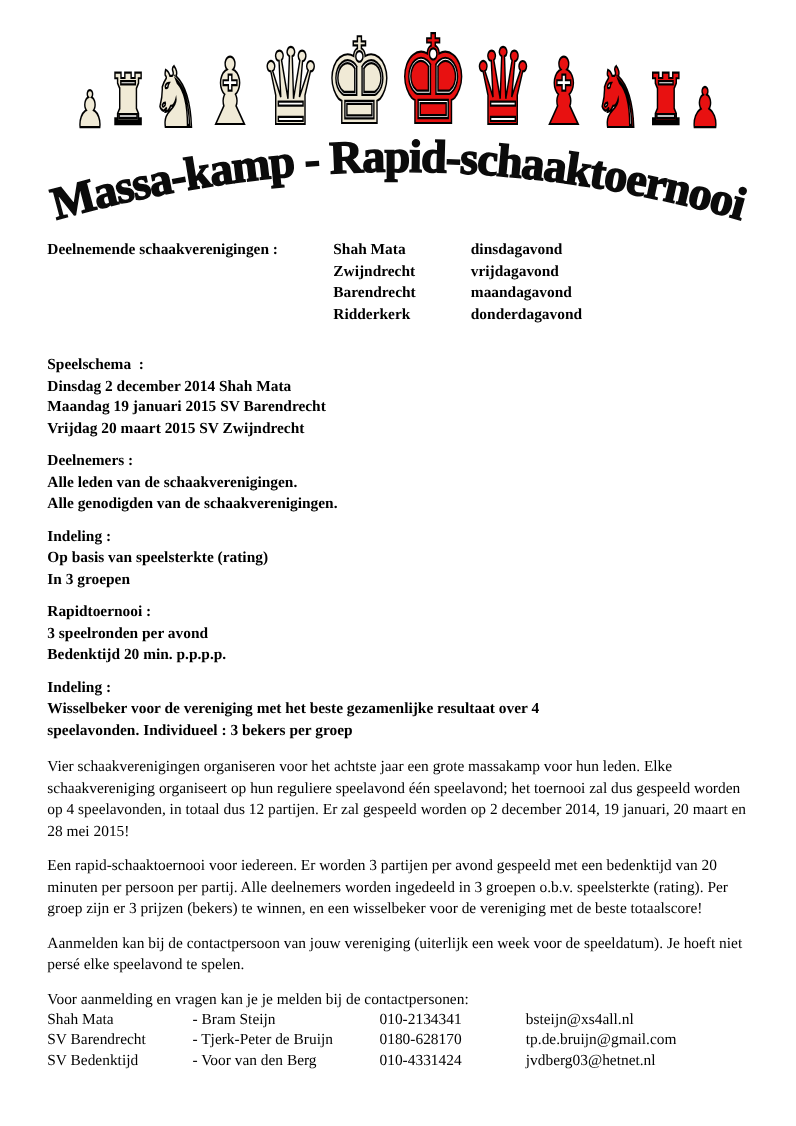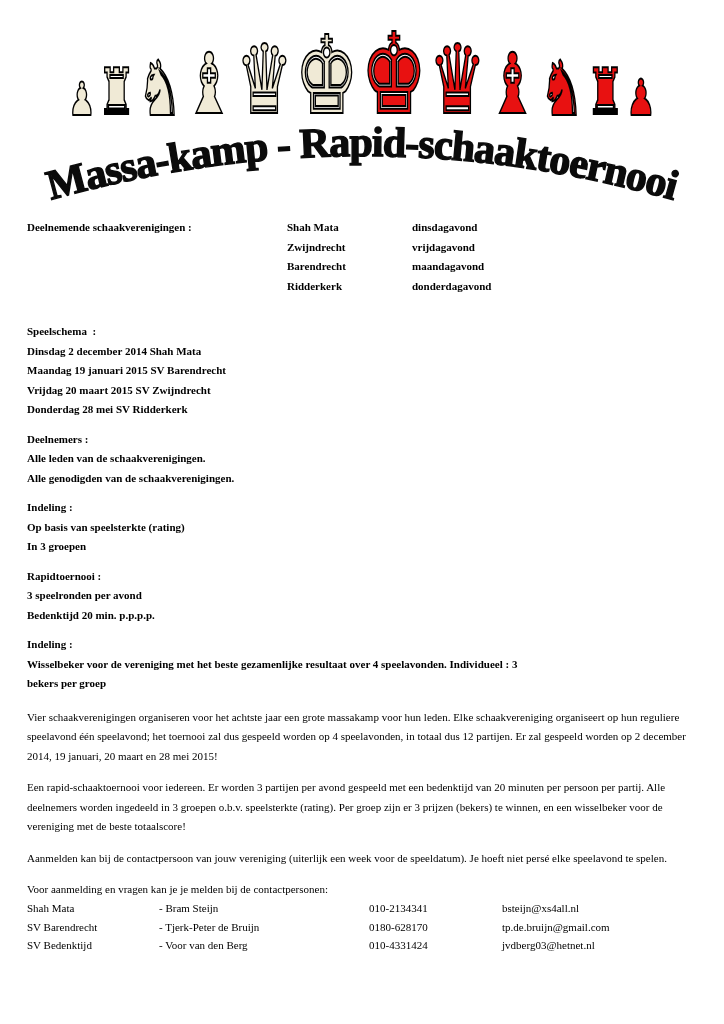--- a/index.html
+++ b/index.html
@@ -22,36 +22,36 @@
   .sz-wb{font-size:84px;} .sz-wq{font-size:96px;} .sz-wk{font-size:108px;}
   .sz-rk{font-size:112px;} .sz-rq{font-size:96px;} .sz-rb{font-size:84px;}
   .sz-rn{font-size:76px;} .sz-rr{font-size:64px;} .sz-rp{font-size:50px;}
   
   .title-wrap{margin-top:4px;height:94px;}
   .arch-text{
     font-family:"Liberation Serif",serif;font-weight:bold;font-size:42px;
     letter-spacing:-1px;fill:#0b0b0b;stroke:#0b0b0b;stroke-width:1.4px;
   }
   
-  .content{padding:2px 38px 0 27px;font-size:11px;line-height:19.5px;}
+  .content{padding:2px 38px 0 43px;font-size:14px;line-height:19.5px;}
   .participants{display:flex;margin-bottom:26px;}
   .plabel{width:260px;flex-shrink:0;font-weight:bold;white-space:pre-wrap;}
   .pclub-row{display:flex;font-weight:bold;}
   .pclub{width:125px;}
   .sect{display:flex;margin-bottom:10px;flex-direction:column;}
   .slabel{width:130px;flex-shrink:0;font-weight:bold;white-space:pre-wrap;}
   .slines{font-weight:bold;max-width:522px;}
   .paras{margin-top:14px;}
   .para{margin:12px 0 12px 0;}
   .contacts{margin-top:12px;}
   .contacts-intro{line-height:19px;}
   .contact-row{display:flex;line-height:18.5px;}
   .c-club{width:132px;}
   .c-person{width:170px;}
-  .c-phone{width:133px;margin-left:40px;}
+  .c-phone{width:133px;}
   .c-email{flex:1;}
 </style>
 </head>
 <body>
 
 <div class="page">
 
   <div class="pieces-row">
     <span class="pc white sz-wp">♟</span>
     <span class="pc white sz-wr">♜</span>
@@ -99,21 +99,20 @@
         </div>
       </div>
     </div>
 
     <div class="sect">
       <div class="slabel">Speelschema  :</div>
       <div class="slines">
         <div>Dinsdag 2 december 2014 Shah Mata</div>
         <div>Maandag 19 januari 2015 SV Barendrecht</div>
         <div>Vrijdag 20 maart 2015 SV Zwijndrecht</div>
-        <div>Donderdag 28 mei SV Ridderkerk</div>
       </div>
     </div>
 
     <div class="sect">
       <div class="slabel">Deelnemers :</div>
       <div class="slines">
         <div>Alle leden van de schaakverenigingen.</div>
         <div>Alle genodigden van de schaakverenigingen.</div>
       </div>
     </div>

